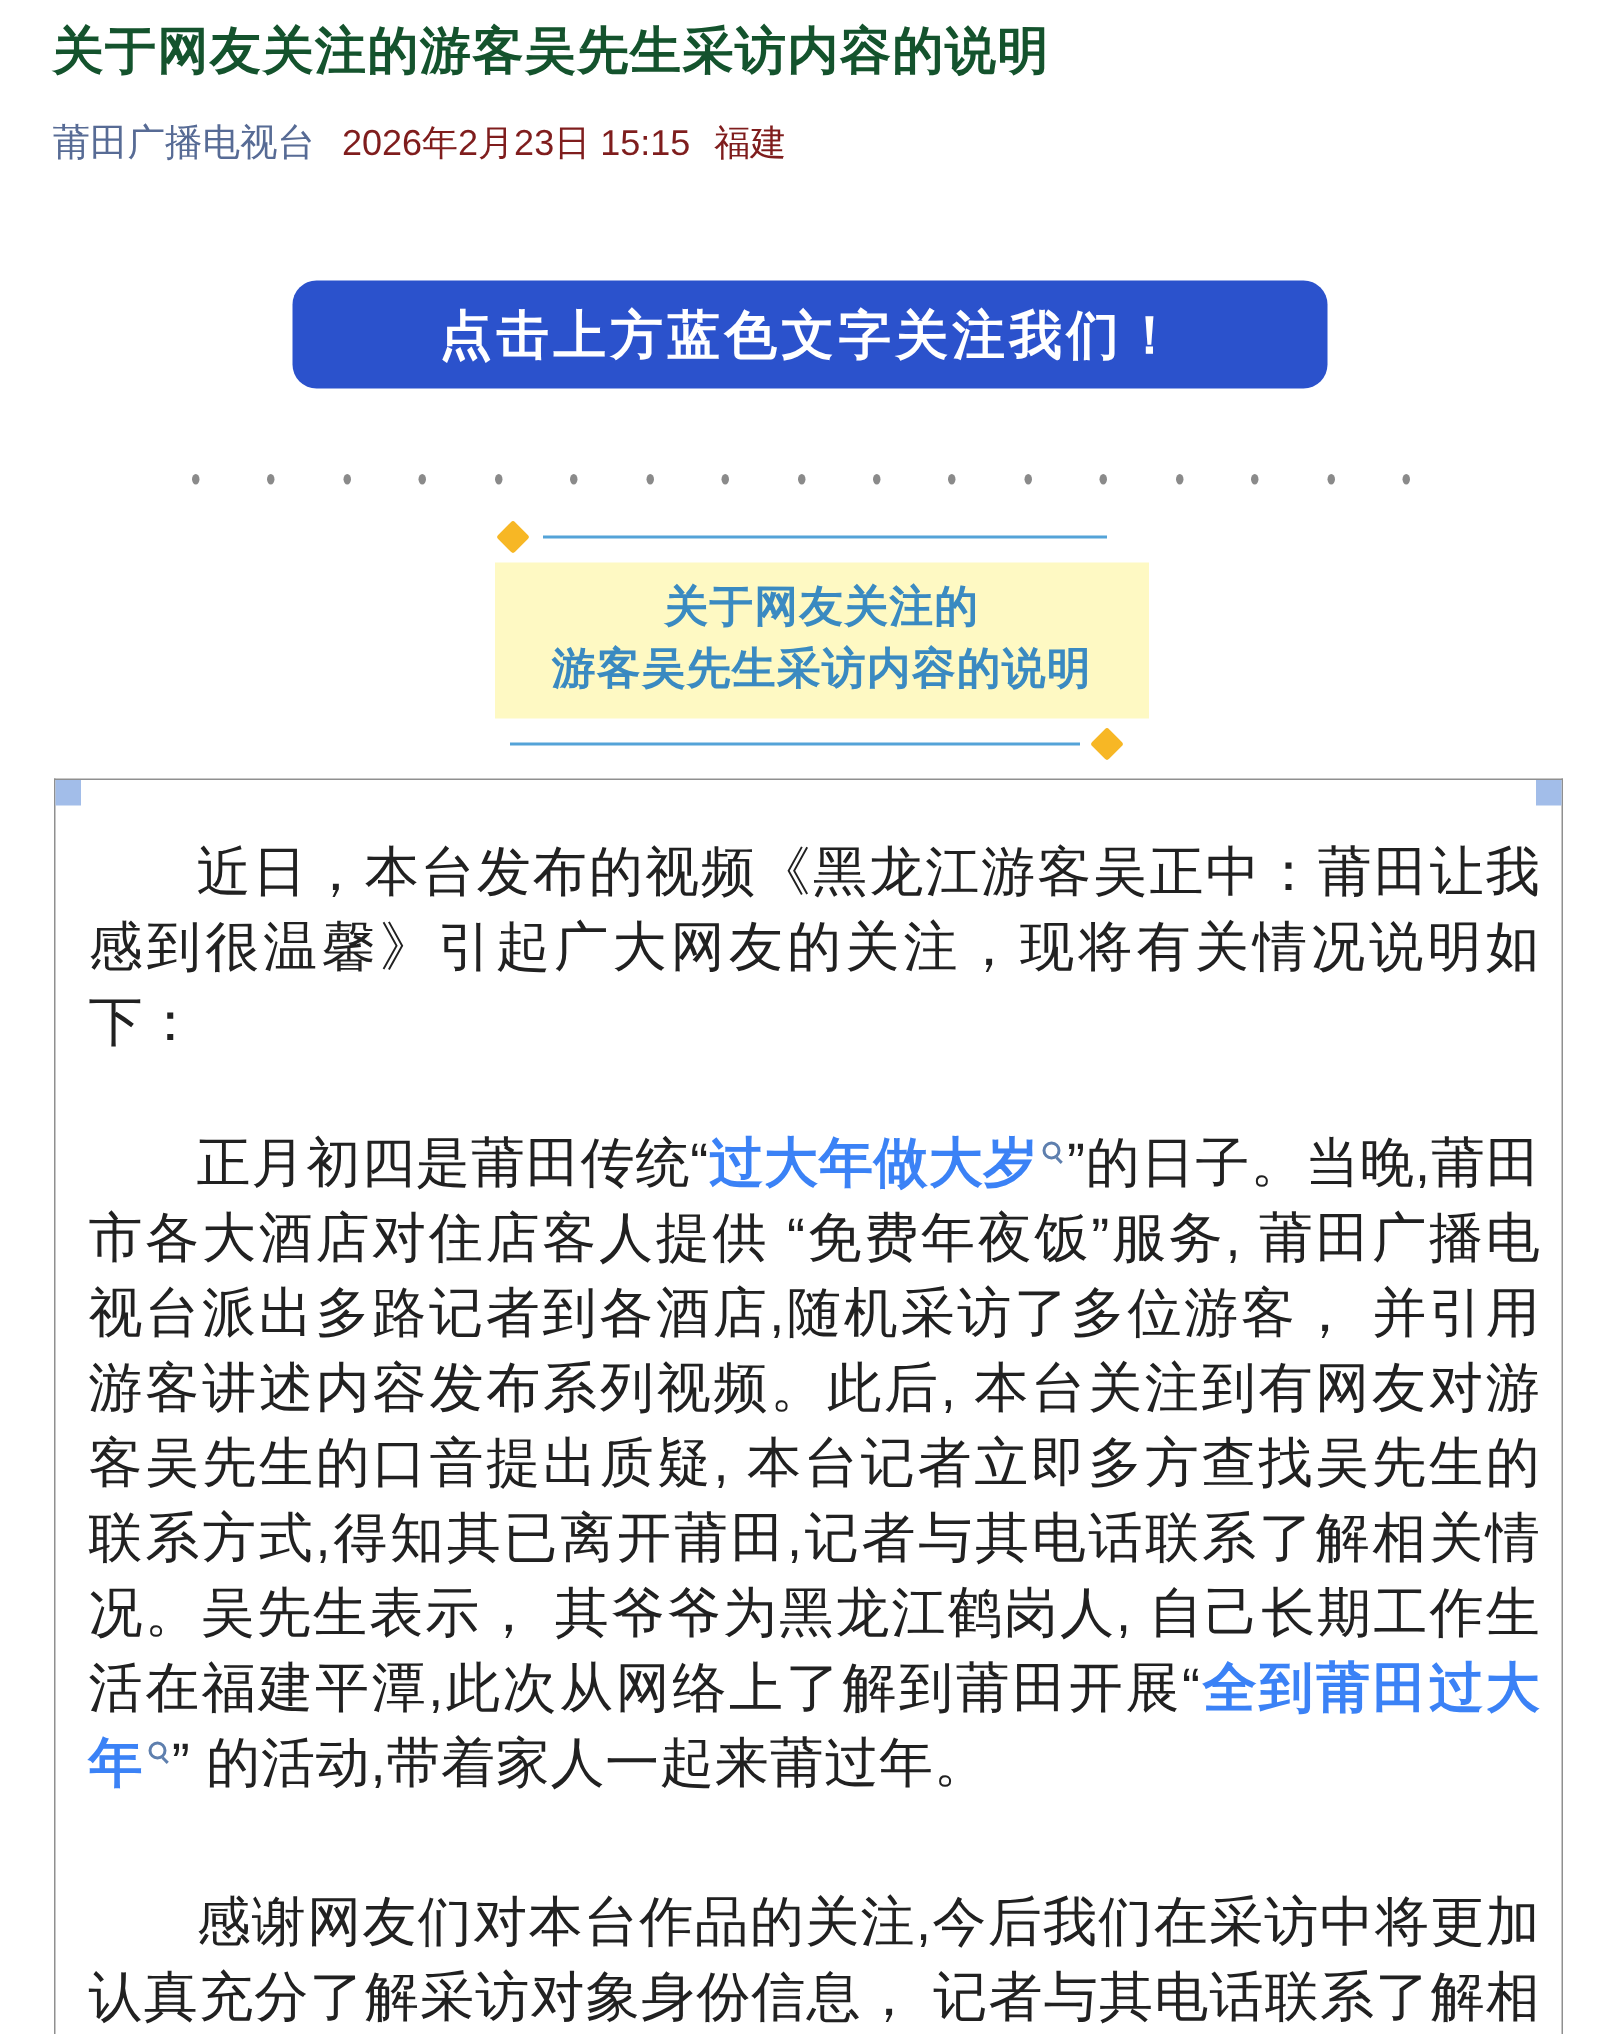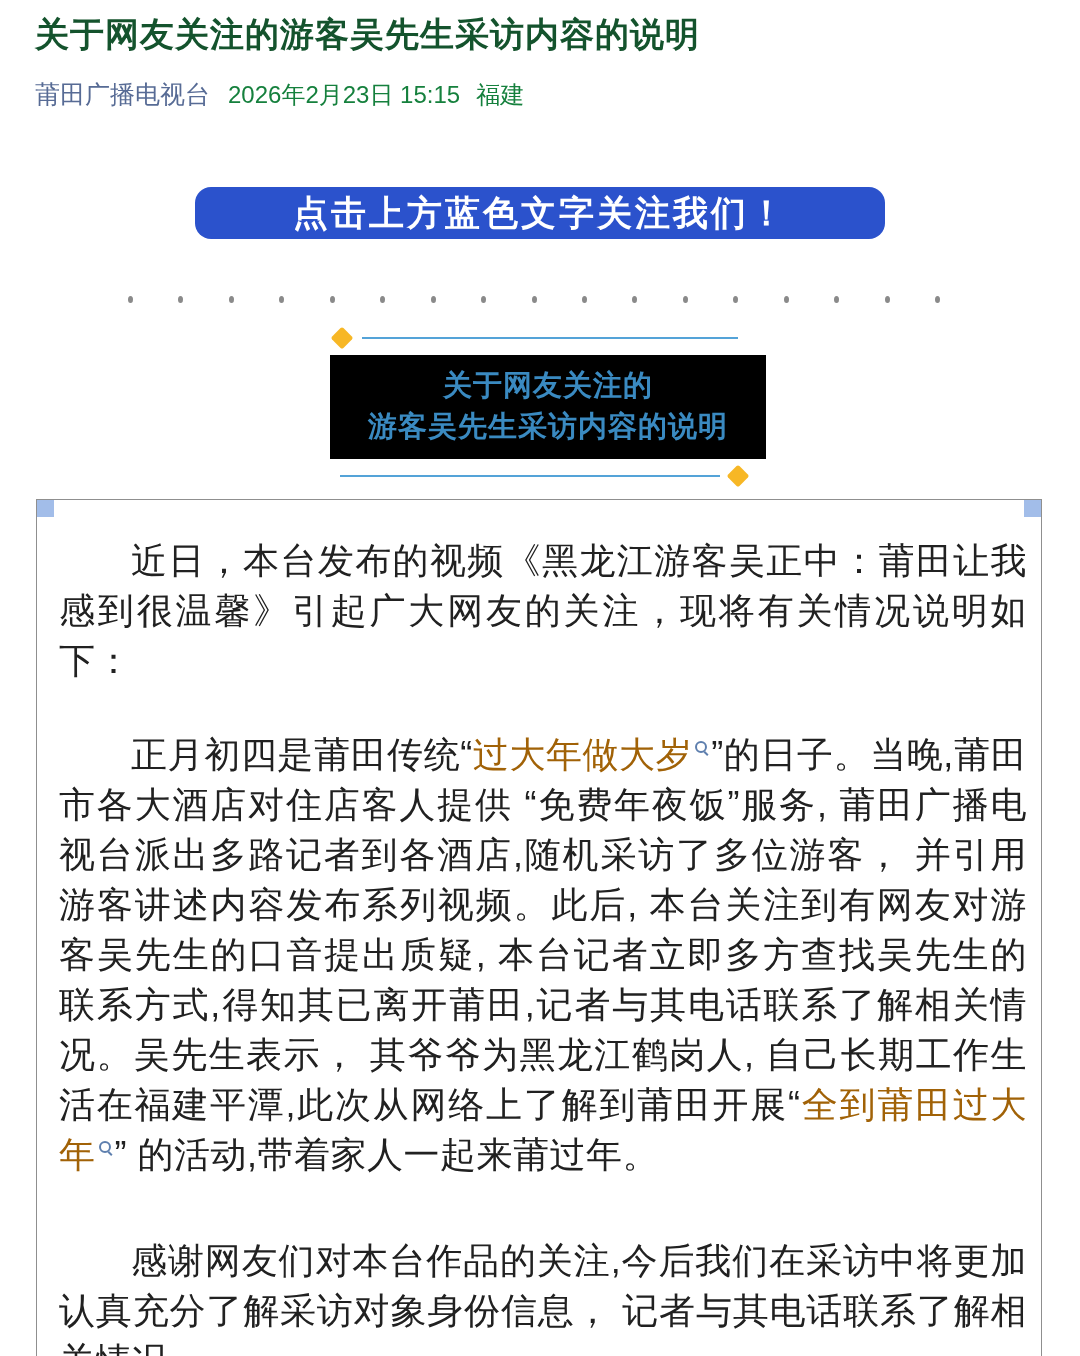--- a/index.html
+++ b/index.html
@@ -9,24 +9,24 @@
     font-family:"Liberation Sans","DejaVu Sans",sans-serif;
     -webkit-font-smoothing:antialiased;
   }
   .page-title {
     margin:12px 35px 0 35px;
     font-size:34px; line-height:44px; font-weight:700; color:#14532d;
     letter-spacing:1px;
   }
   .byline { margin:22px 0 0 35px; display:flex; align-items:baseline; }
   .byline .account { color:#576b95; font-size:25px; margin-right:18px; }
-  .byline .meta { color:#15803d; font-size:24px; margin-right:16px; }
+  .byline .meta { color:#7f1d1d; font-size:24px; margin-right:16px; }
 
   .banner {
-    margin:76px 0 0 195px; width:690px; height:52px;
+    margin:76px 0 0 195px; width:690px; height:72px;
     background:#2b52cc; border-radius:16px;
     display:flex; align-items:center; justify-content:center;
     cursor:pointer;
   }
   .banner span {
     color:#ffffff; font-size:35px; font-weight:600; letter-spacing:3px;
   }
 
   .dots-row {
     margin:56px 0 0 128px; width:812px; height:8px;
@@ -39,21 +39,21 @@
   .deco-row.top { padding:0 28px 0 4px; }
   .deco-row.bottom { padding:0 20px 0 10px; margin-top:6px; }
   .diamond {
     width:16px; height:16px; background:#f7b725; border-radius:2px;
     transform:rotate(45deg); flex:0 0 auto;
   }
   .deco-line { flex:1; height:2px; background:#54a3d8; }
   .deco-row.top .deco-line { margin-left:12px; }
   .deco-row.bottom .deco-line { margin-right:10px; }
   .deco-box {
-    margin-top:6px; background:#000000; padding:10px 0 12px 0;
+    margin-top:6px; background:#fef9c3; padding:10px 0 12px 0;
     text-align:center;
   }
   .deco-box div {
     color:#3a8ac1; font-size:29px; font-weight:700; line-height:41px;
     letter-spacing:1px;
   }
 
   .article-box {
     position:relative; margin:12px 0 0 36px; width:1006px; height:861px;
     border:1px solid #8f8f8f; border-bottom:2px solid #3e3e3e;
@@ -63,21 +63,21 @@
   .handle.tl { top:0; left:0; }
   .handle.tr { top:0; right:0; }
 
   .article-box p {
     font-size:36px; line-height:50px; color:#212121;
     text-indent:2em; text-align:justify; letter-spacing:0.5px;
   }
   .p1 { margin-bottom:44px; }
   .p2 { margin-bottom:56px; }
   .p3 { margin-bottom:54px; }
-  a.doc-link { color:#a16207; text-decoration:none; cursor:pointer; }
+  a.doc-link { color:#3b82f6; text-decoration:none; cursor:pointer;font-weight:bold; }
   .mag {
     display:inline-block; width:14px; height:14px; position:relative;
     vertical-align:12px; margin:0 2px 0 3px;
   }
   .mag::before {
     content:''; position:absolute; top:0; left:0; width:8px; height:8px;
     border:2px solid #5e7fae; border-radius:50%;
   }
   .mag::after {
     content:''; position:absolute; left:10px; top:10px; width:5px; height:2px;

